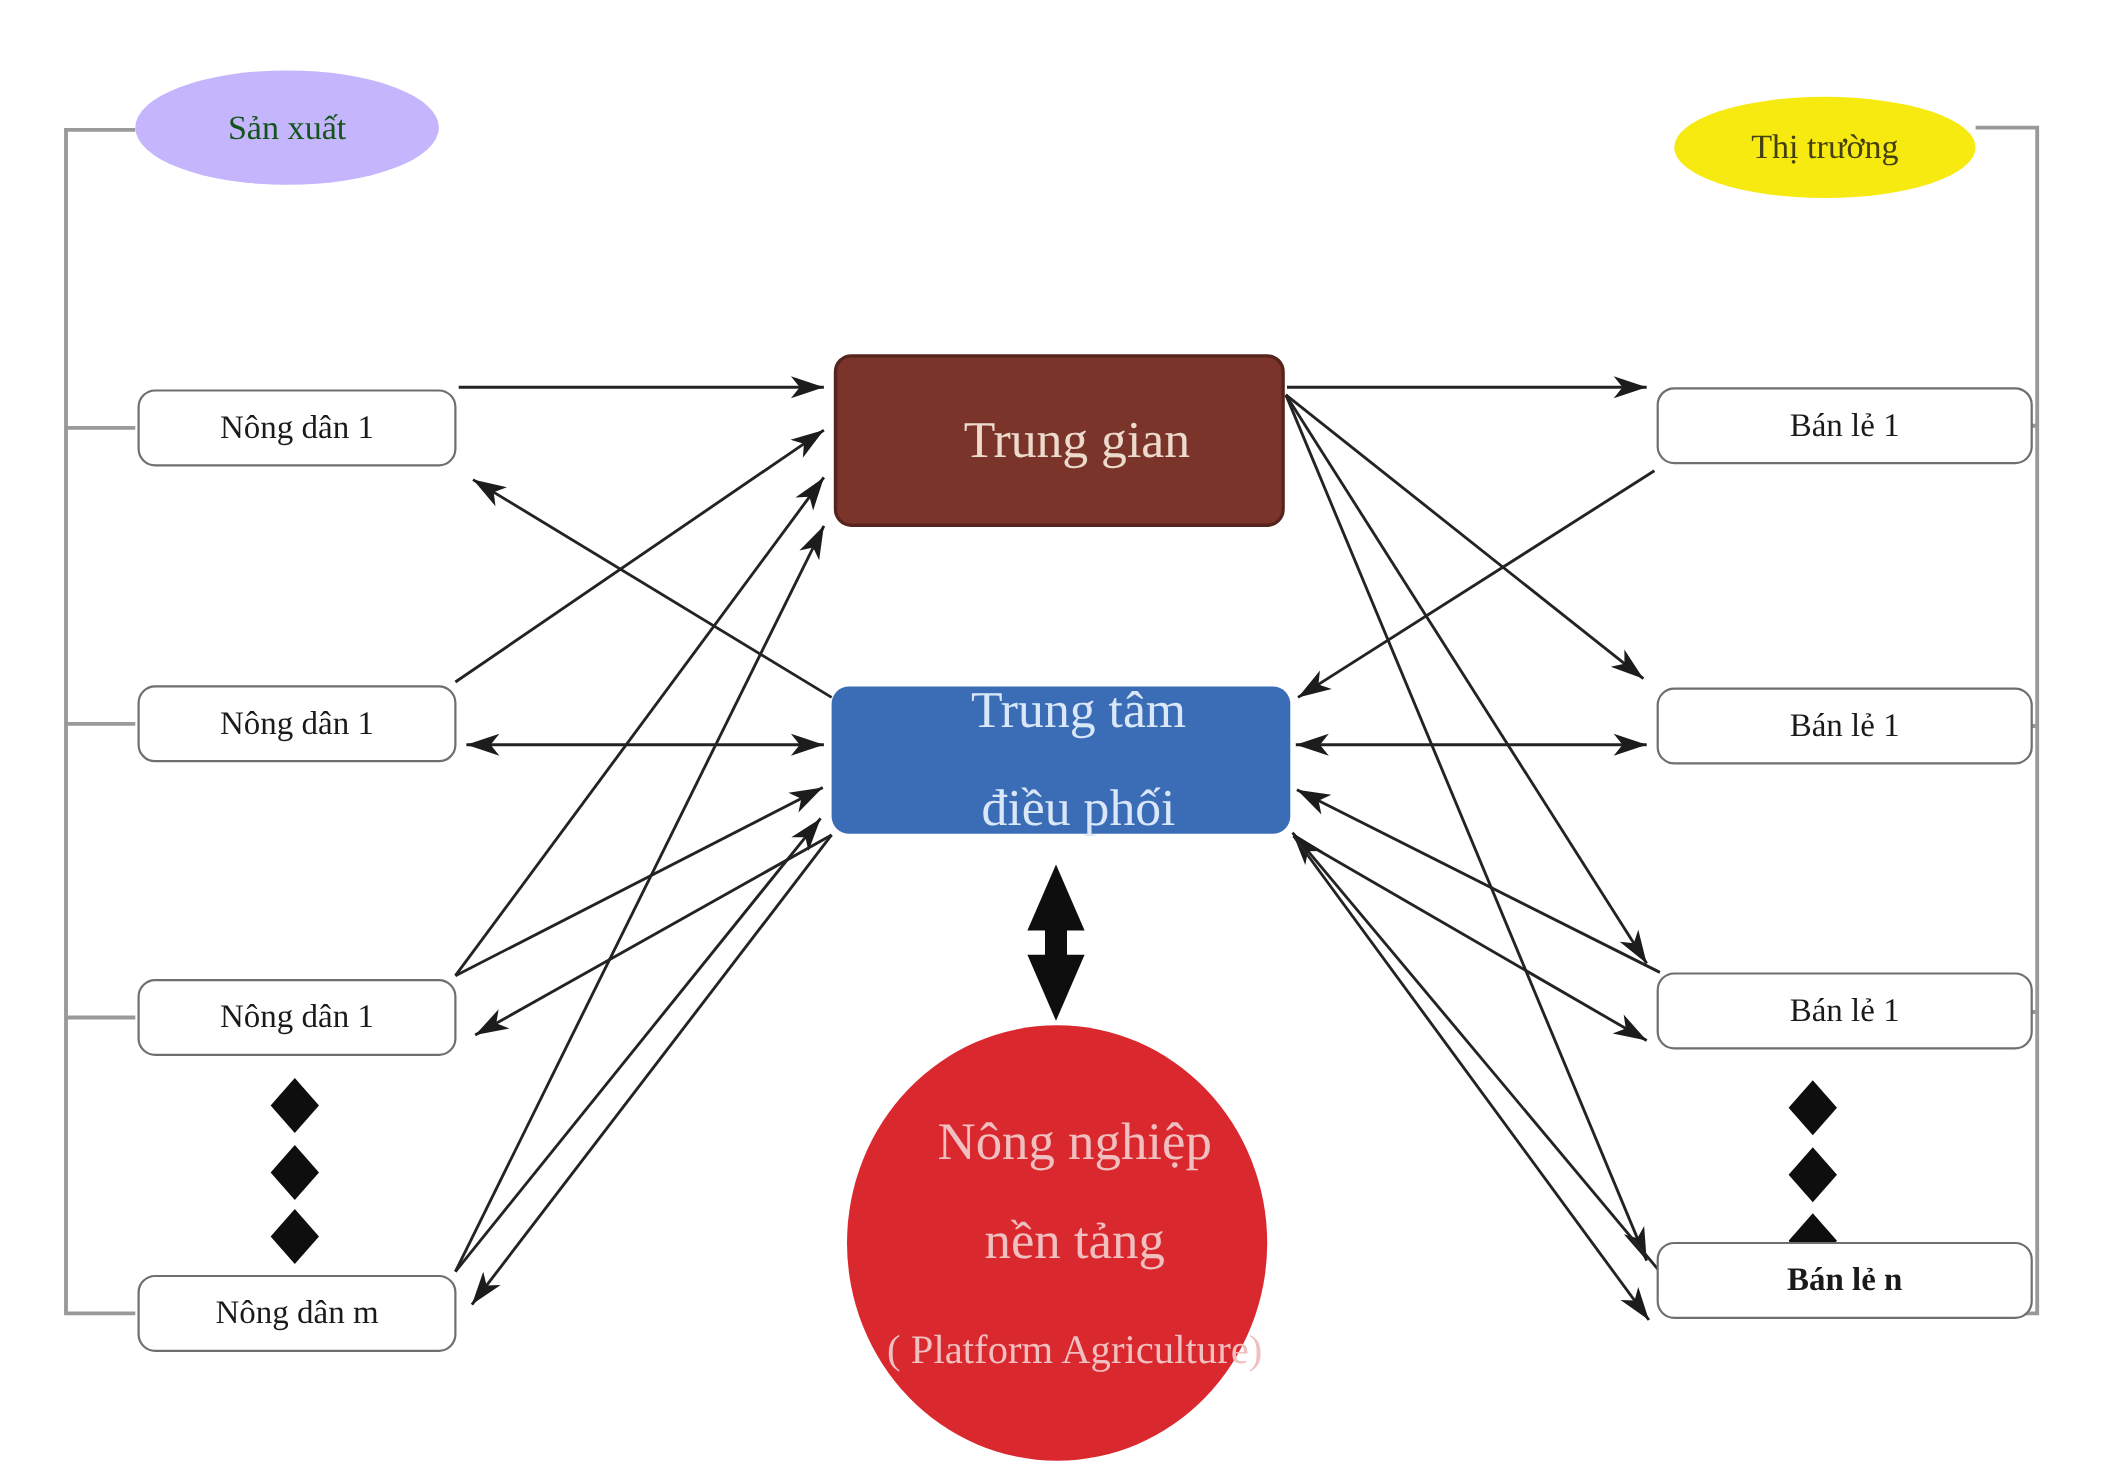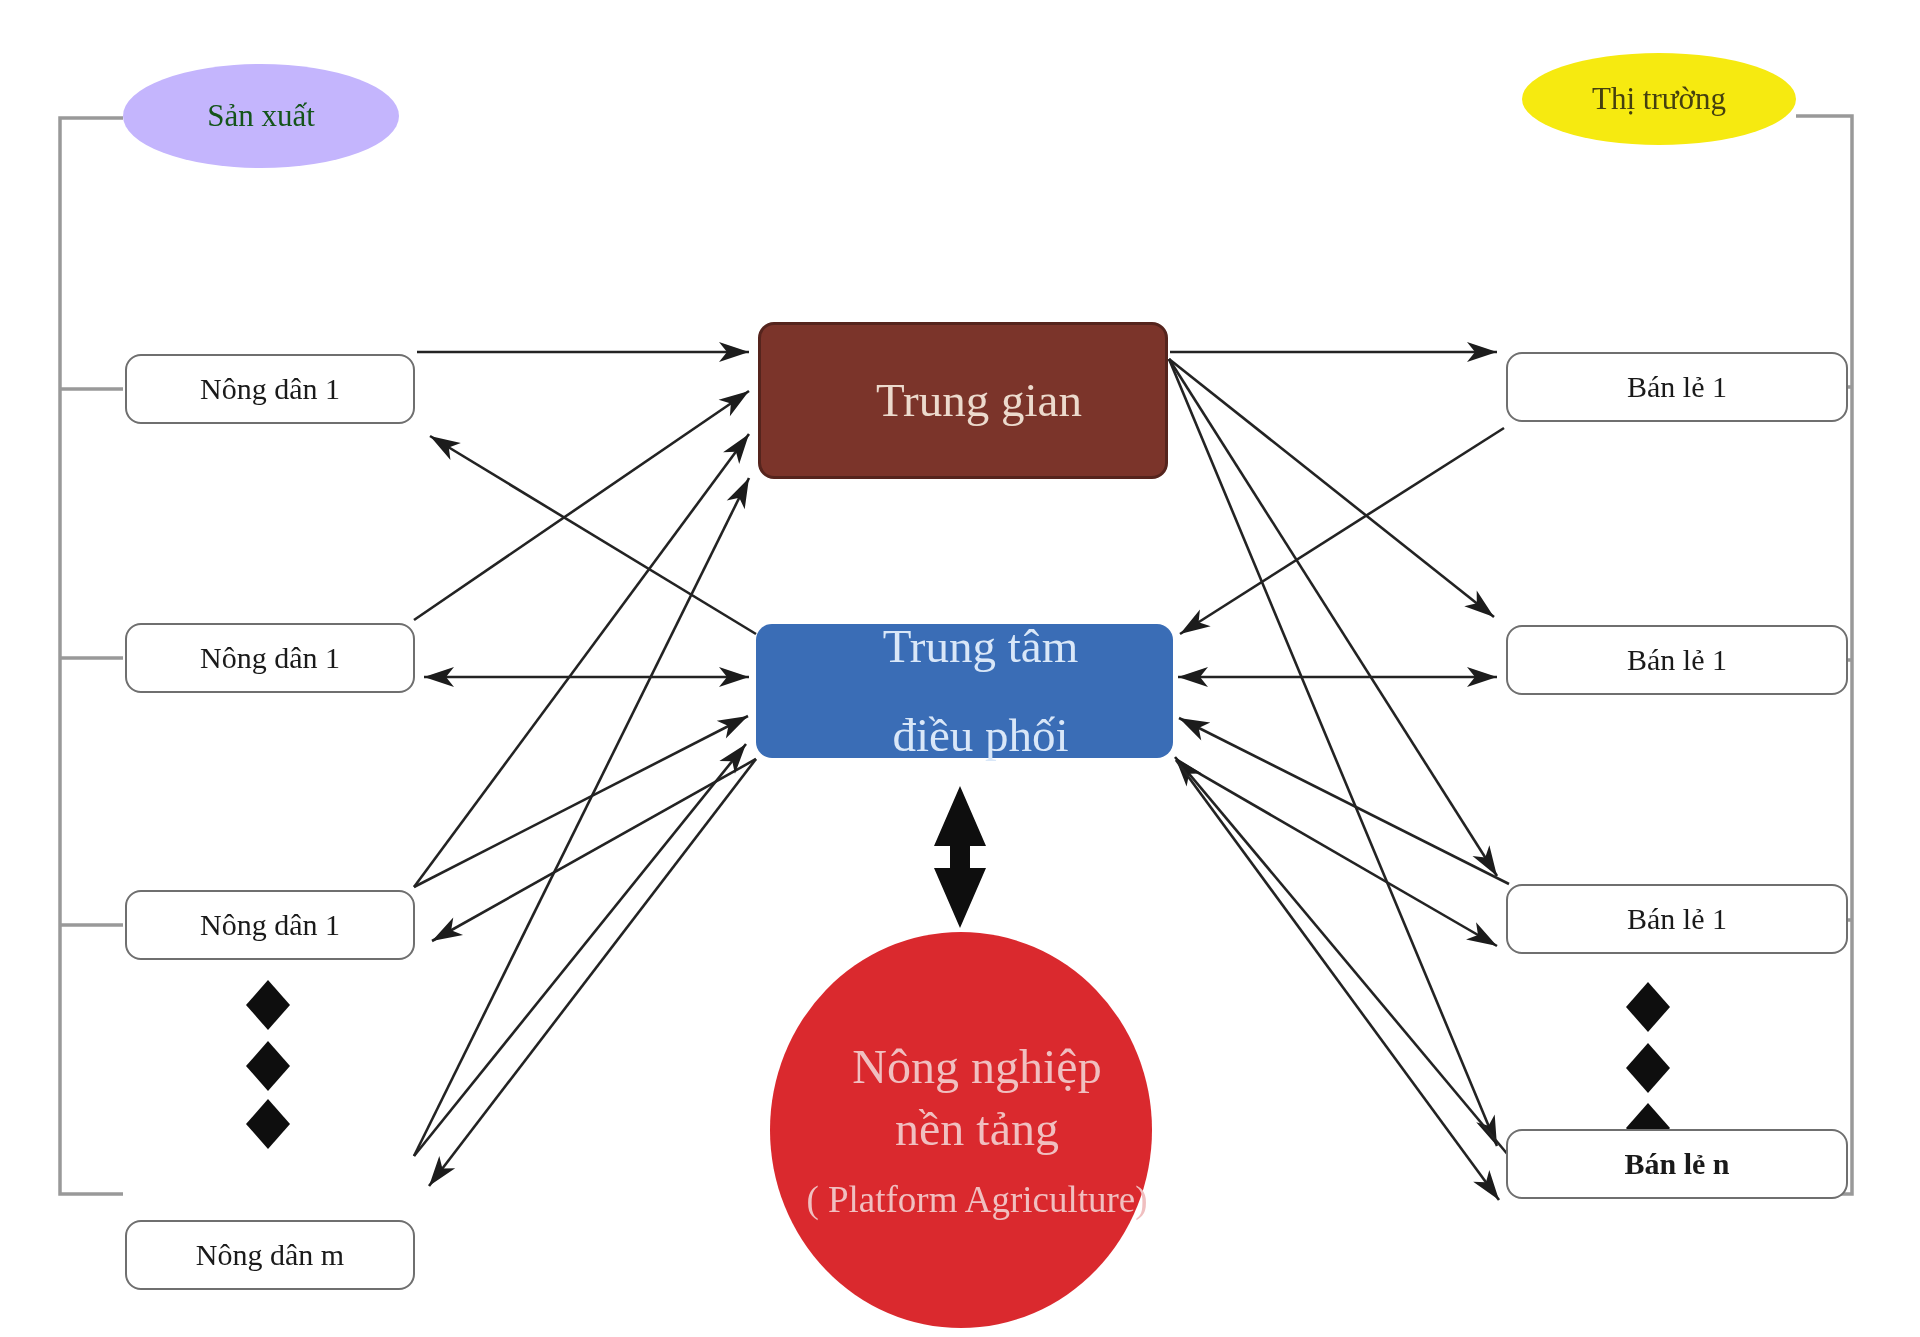--- a/index.html
+++ b/index.html
@@ -7,42 +7,42 @@
     position:relative;
     width:1920px;height:1337px;
     background:#ffffff;
     font-family:"Liberation Serif","DejaVu Serif",serif;
     overflow:hidden;
   }
   svg.connectors{position:absolute;left:0;top:0;width:1920px;height:1337px;}
   .node{position:absolute;display:flex;align-items:center;justify-content:center;text-align:center;box-sizing:border-box;border-radius:16px;}
   .ellipse{border-radius:50%;font-size:31px;}
   .prod{left:123px;top:64px;width:276px;height:104px;background:#c4b5fd;color:#14541a;}
-  .mkt{left:1522px;top:53px;width:274px;height:92px;background:#f6ea10;color:#45400f;}
+  .mkt{left:1522px;top:88px;width:274px;height:92px;background:#f6ea10;color:#45400f;}
   .smallbox{
     left:125px;width:290px;height:70px;
     background:#ffffff;border:2px solid #6f6f6f;
     color:#1a1a1a;font-size:30px;
   }
   .rbox{left:1506px;width:342px;}
-  .f1{top:354px;} .f2{top:623px;} .f3{top:890px;} .f4{top:1220px;}
+  .f1{top:354px;} .f2{top:623px;} .f3{top:890px;} .f4{top:1159px;}
   .r1{top:352px;} .r2{top:625px;} .r3{top:884px;} .r4{top:1129px;font-weight:bold;}
   .bigbox{flex-direction:column;font-size:47px;line-height:1.22;padding-left:32px;}
   .brown{
     left:758px;top:322px;width:410px;height:157px;
     background:#7b342a;border:3px solid #55241d;color:#ecdacd;
   }
   .blue{
     left:756px;top:624px;width:417px;height:134px;
     background:#3a6db6;color:#d9e7f8;gap:32px;
   }
   .circle{
     left:770px;top:932px;width:382px;height:396px;
     border-radius:50%;background:#da292e;color:#f0bfc0;
-    flex-direction:column;font-size:48px;line-height:1.3;
+    flex-direction:column;font-size:48px;line-height:1.3;gap:28px;
   }
   .circle .sub{font-size:37px;margin-top:16px;}
 </style>
 </head>
 <body>
 
 <div id="stage">
 
   <svg class="connectors" viewBox="0 0 1920 1337">
     <defs>

